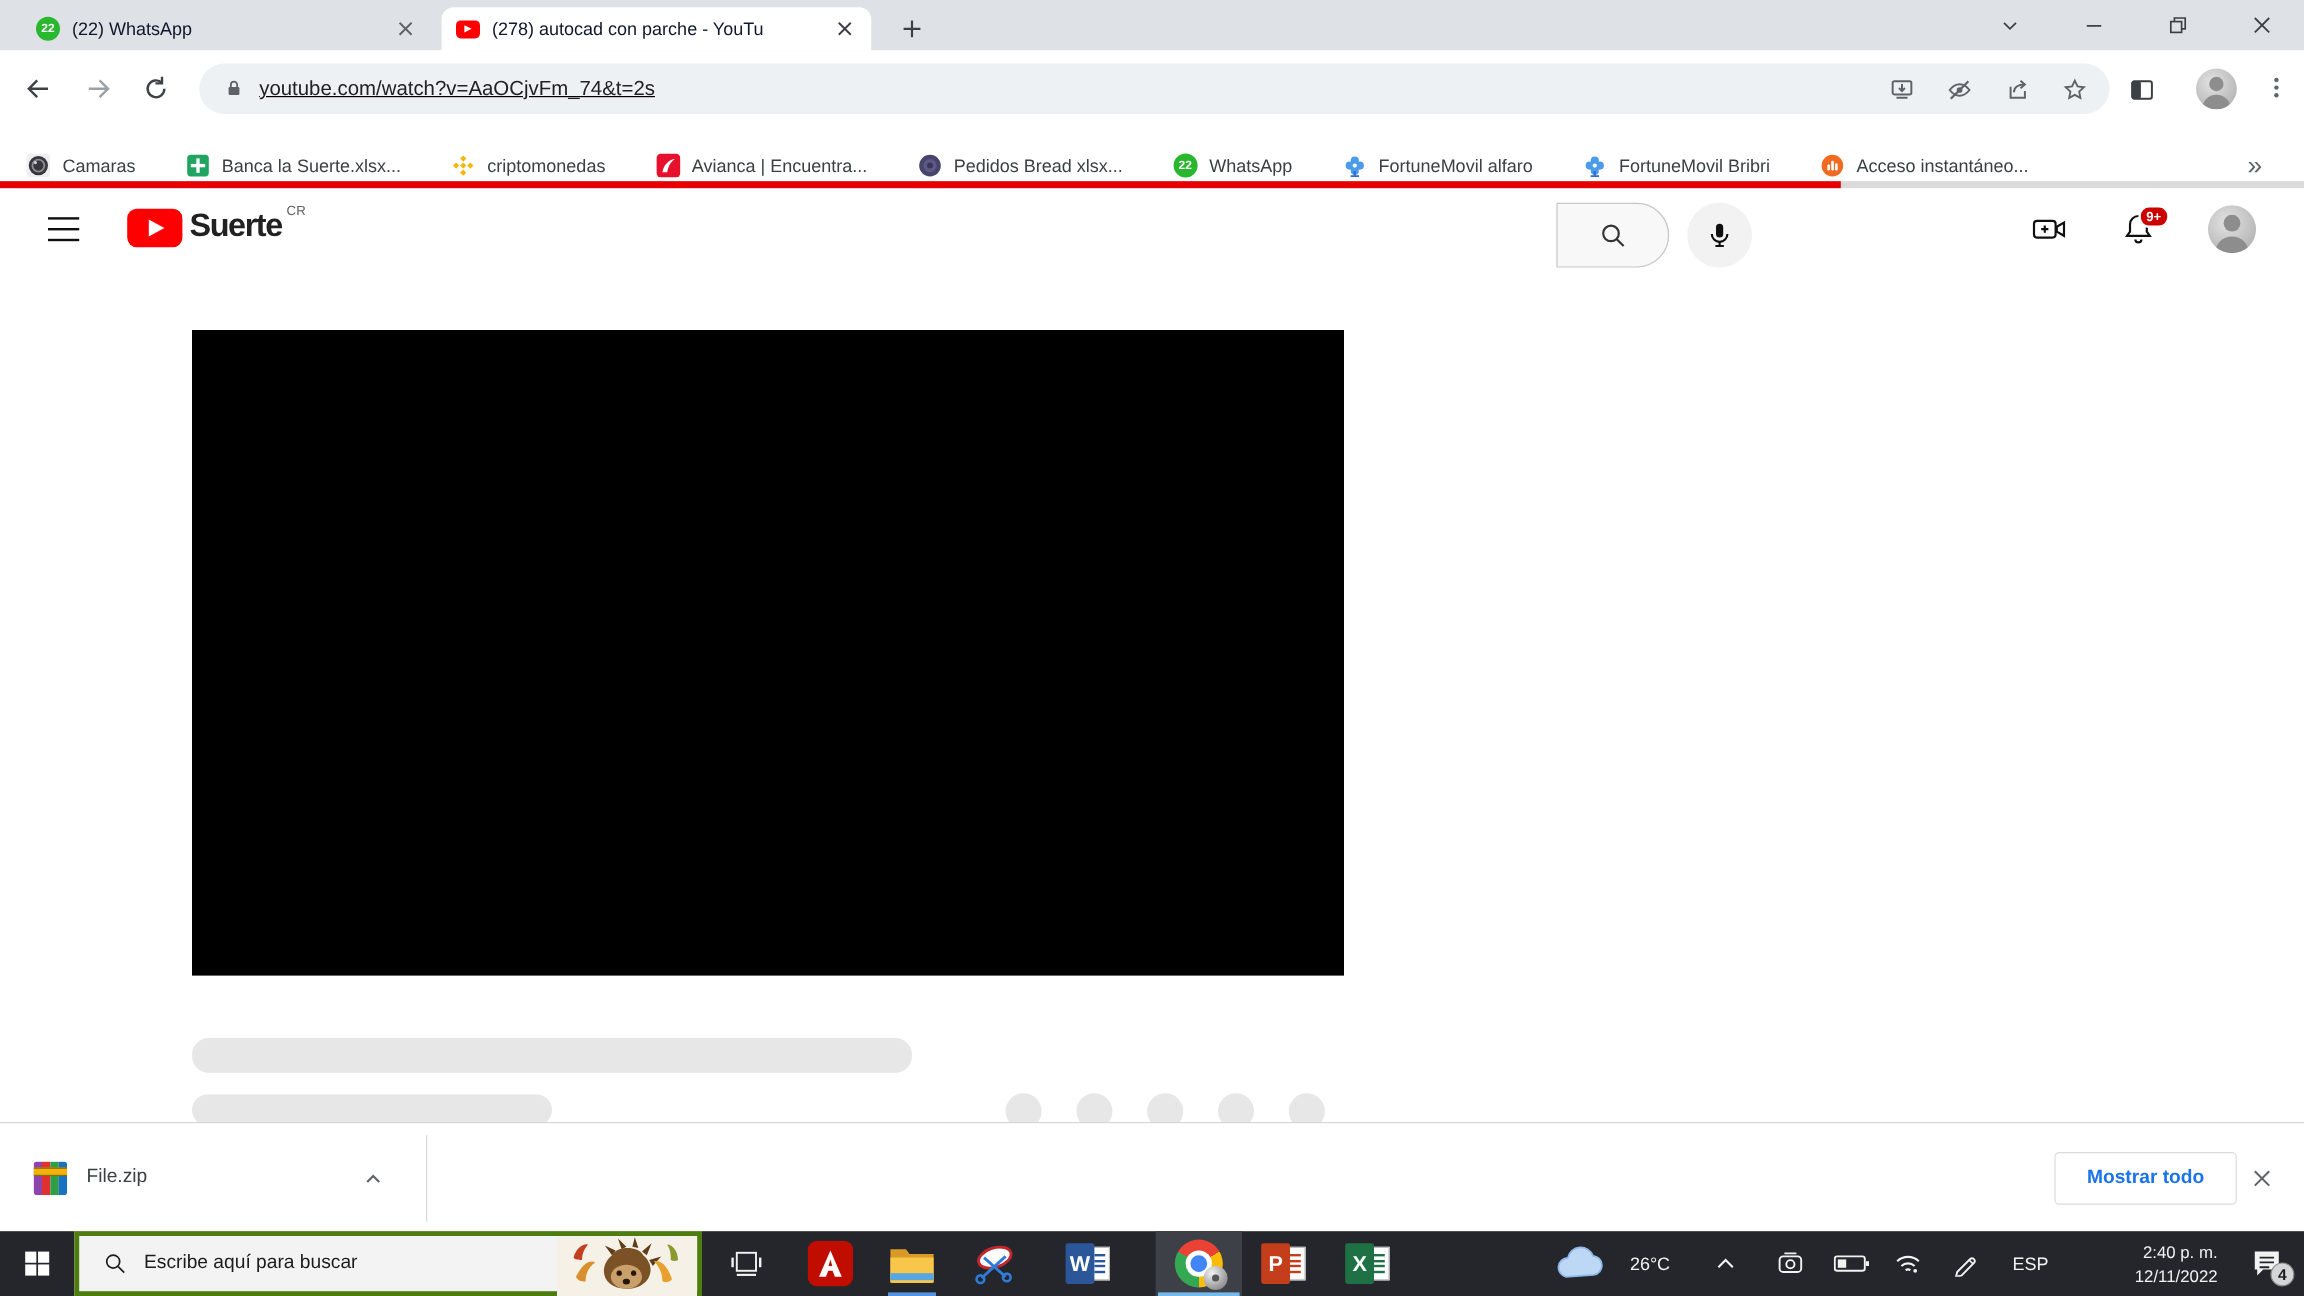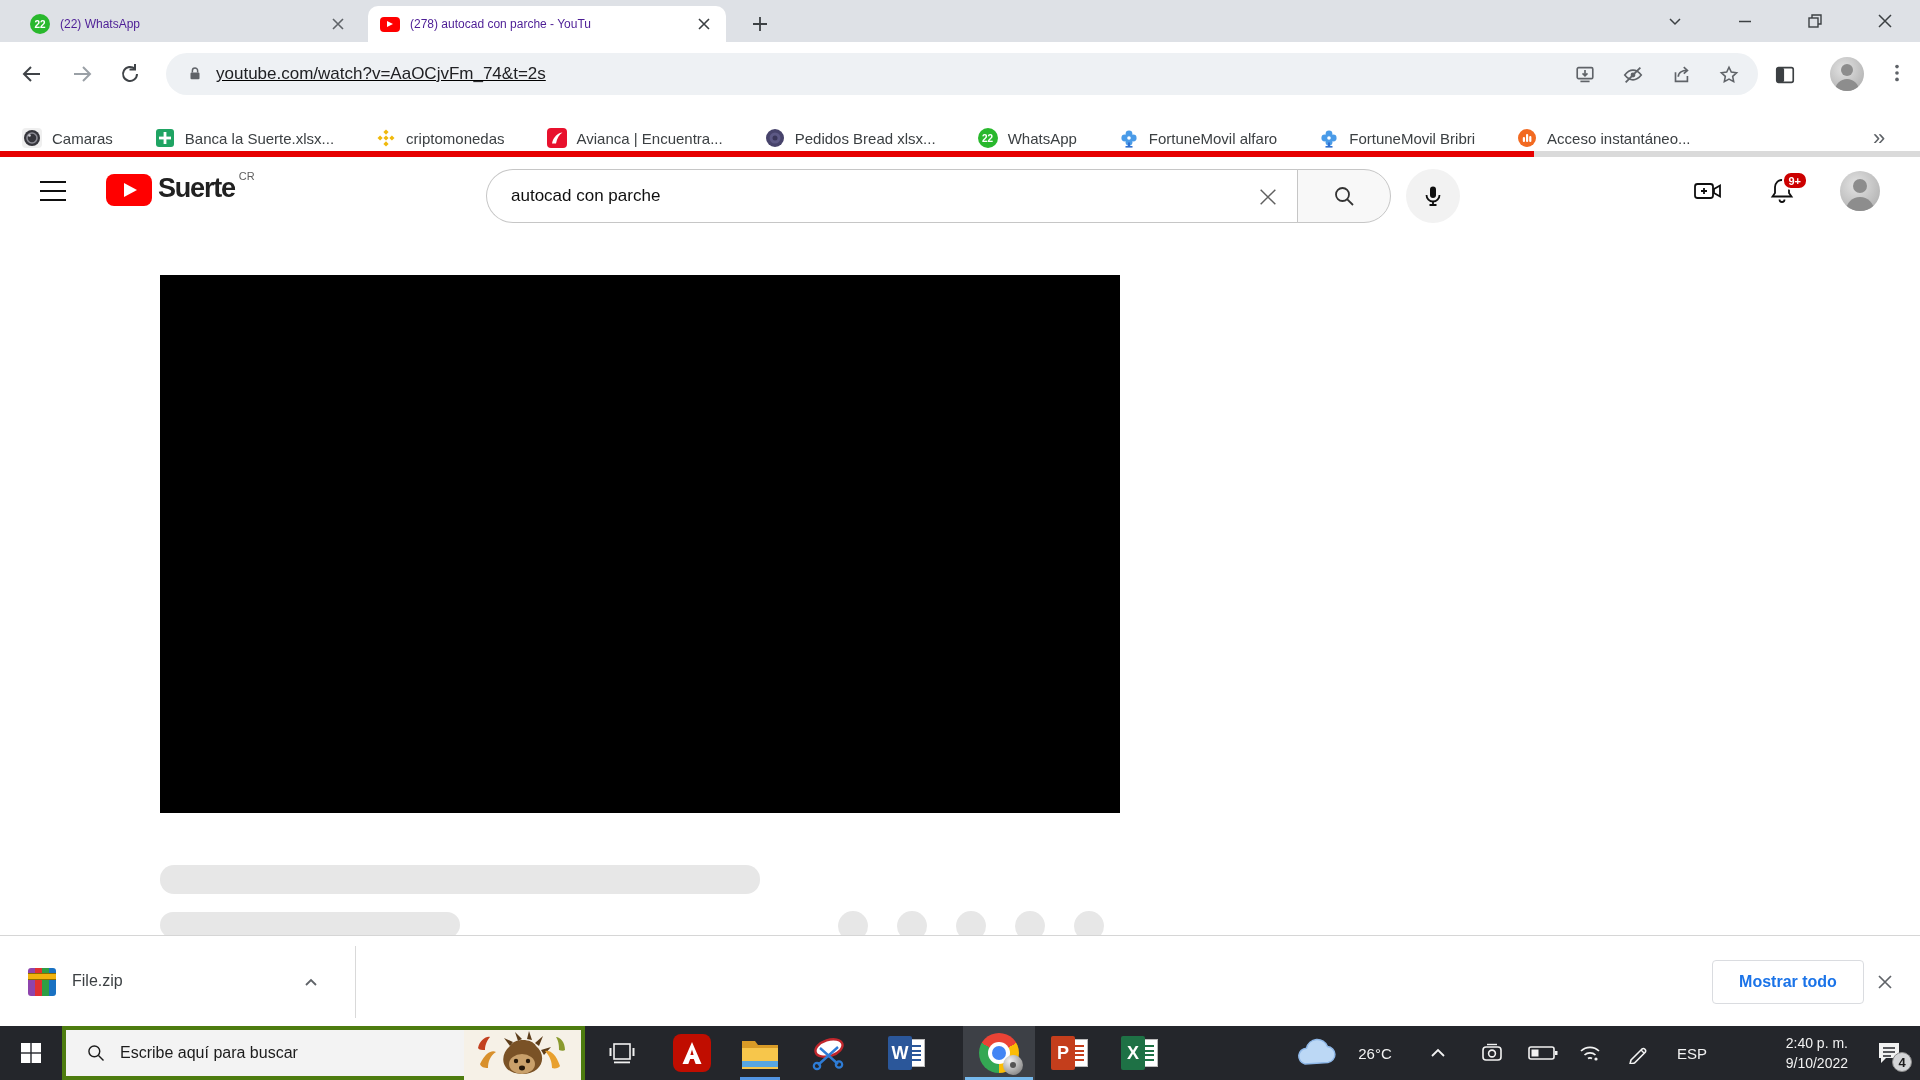--- a/index.html
+++ b/index.html
@@ -4,21 +4,21 @@
 <style>
   * { margin:0; padding:0; box-sizing:border-box; }
   body { background:#000; font-family:"Liberation Sans", sans-serif; }
   .screen { position:relative; width:1920px; height:1080px; background:#fff; overflow:hidden; }
 
   
   .tabstrip { position:absolute; left:0; top:0; width:1920px; height:42px; background:#dee1e6; }
   .tab { position:absolute; top:6px; height:36px; display:flex; align-items:center; padding:0 12px; }
   .tab.inactive { left:18px; width:342px; }
   .tab.active { left:368px; width:358px; background:#fff; border-radius:10px 10px 0 0; }
-  .tab-title { flex:1; font-size:12px; color:#4c1d95; white-space:nowrap; overflow:hidden; margin:0 10px; }
+  .tab-title { flex:1; font-size:15px; color:#0f172a; white-space:nowrap; overflow:hidden; margin:0 10px; }
   .tab-close { width:20px; height:20px; display:flex; align-items:center; justify-content:center; border-radius:50%; flex:none; }
   .fav-wa { width:20px; height:20px; border-radius:50%; background:#29b82d; color:#fff; font-size:10px; font-weight:bold; display:flex; align-items:center; justify-content:center; flex:none; }
   .fav-yt { width:20px; height:15px; border-radius:4px; background:#f00; position:relative; flex:none; }
   .fav-yt::after { content:""; position:absolute; left:7px; top:4px; border-left:6px solid #fff; border-top:3.5px solid transparent; border-bottom:3.5px solid transparent; }
   .newtab { position:absolute; left:744px; top:8px; width:32px; height:32px; display:flex; align-items:center; justify-content:center; border-radius:50%; }
   .winctl { position:absolute; top:0; height:42px; width:58px; display:flex; align-items:center; justify-content:center; }
 
   
   .toolbar { position:absolute; left:0; top:42px; width:1920px; height:63px; background:#fff; }
   .navbtn { position:absolute; top:14px; width:36px; height:36px; display:flex; align-items:center; justify-content:center; border-radius:50%; }
@@ -338,28 +338,20 @@
     <div class="hamburger">
         <span></span>
         <span></span>
         <span></span>
       </div>
     <div class="yt-logo">
       <span class="yt-play"></span>
       <span class="yt-word">Suerte</span>
       <span class="yt-cr">CR</span>
     </div>
-    <div class="yt-search">
-      <input type="text" value="autocad con parche" style="">
-      <span class="yt-clear">
-        <svg width="22" height="22" viewBox="0 0 24 24">
-            <path d="M4 4l16 16M20 4L4 20" stroke="#606060" stroke-width="1.6"></path>
-          </svg>
-      </span>
-    </div>
     <div class="yt-searchbtn">
       <svg width="24" height="24" viewBox="0 0 24 24">
           <circle cx="10.5" cy="10.5" r="6.5" fill="none" stroke="#333" stroke-width="1.8"></circle>
           <path d="M15.3 15.3L21 21" stroke="#333" stroke-width="1.8"></path>
         </svg>
     </div>
     <div class="yt-mic">
       <svg width="24" height="24" viewBox="0 0 24 24">
           <rect x="9" y="2.5" width="6" height="11.5" rx="3" fill="#0f0f0f"></rect>
           <path d="M5.5 11a6.5 6.5 0 0 0 13 0" fill="none" stroke="#0f0f0f" stroke-width="1.8"></path>
@@ -580,21 +572,21 @@
     </div>
     <div class="tray-item" style="left:1618px; width:40px;">
       <svg width="22" height="22" viewBox="0 0 22 22">
           <path d="M4 18L15 7a2.3 2.3 0 0 1 3.2 3.2L7.5 21 3 22Z" fill="none" stroke="#f2f2f2" stroke-width="1.6"></path>
           <path d="M14 8l3 3" stroke="#f2f2f2" stroke-width="1.4"></path>
         </svg>
     </div>
     <div class="tray-item" style="left:1664px; width:56px;">ESP</div>
     <div class="tb-clock">
       <span>2:40 p. m.</span>
-      <span>9/10/2022</span>
+      <span>12/11/2022</span>
     </div>
     <div class="tb-notif">
       <svg width="26" height="24" viewBox="0 0 26 24">
           <path d="M3 2h20v15H10l-5 5v-5H3Z" fill="#f2f2f2"></path>
           <path d="M7 7h12M7 11h12M7 15h8" stroke="#24262b" stroke-width="1.6"></path>
         </svg>
       <span class="notif-badge">4</span>
     </div>
   </div>
 

